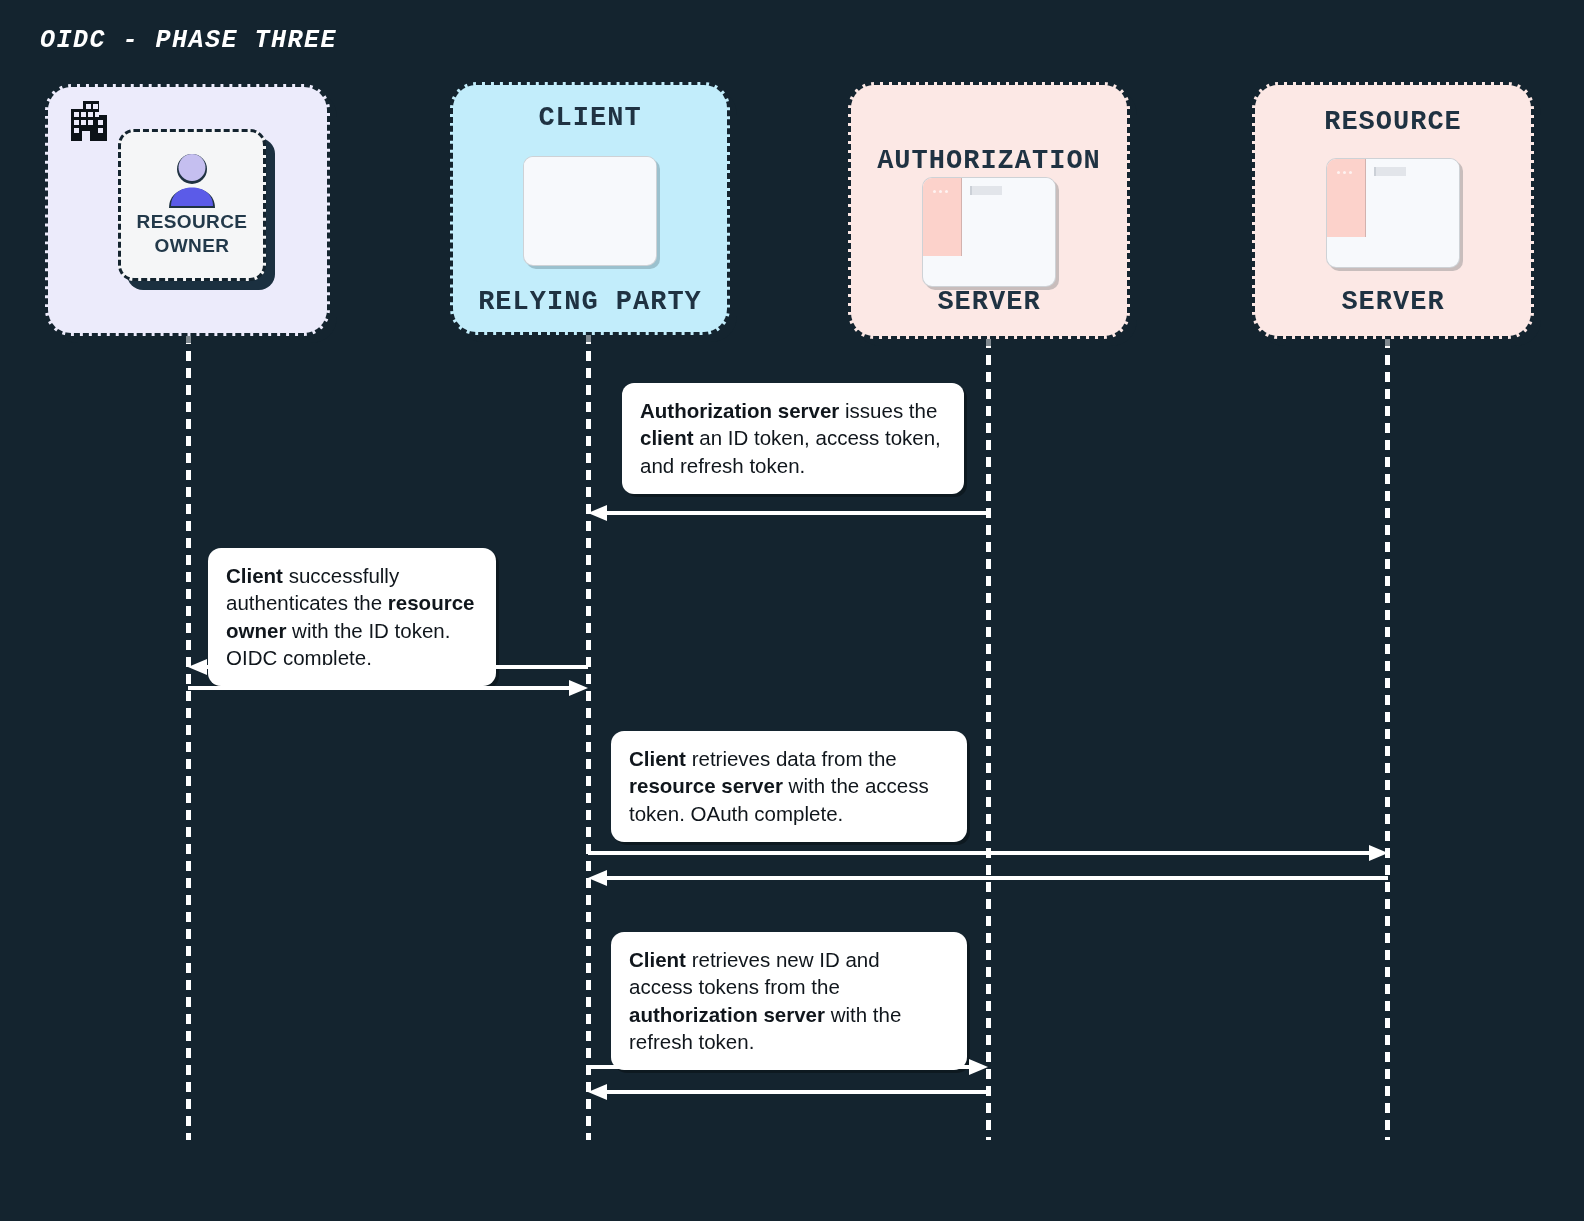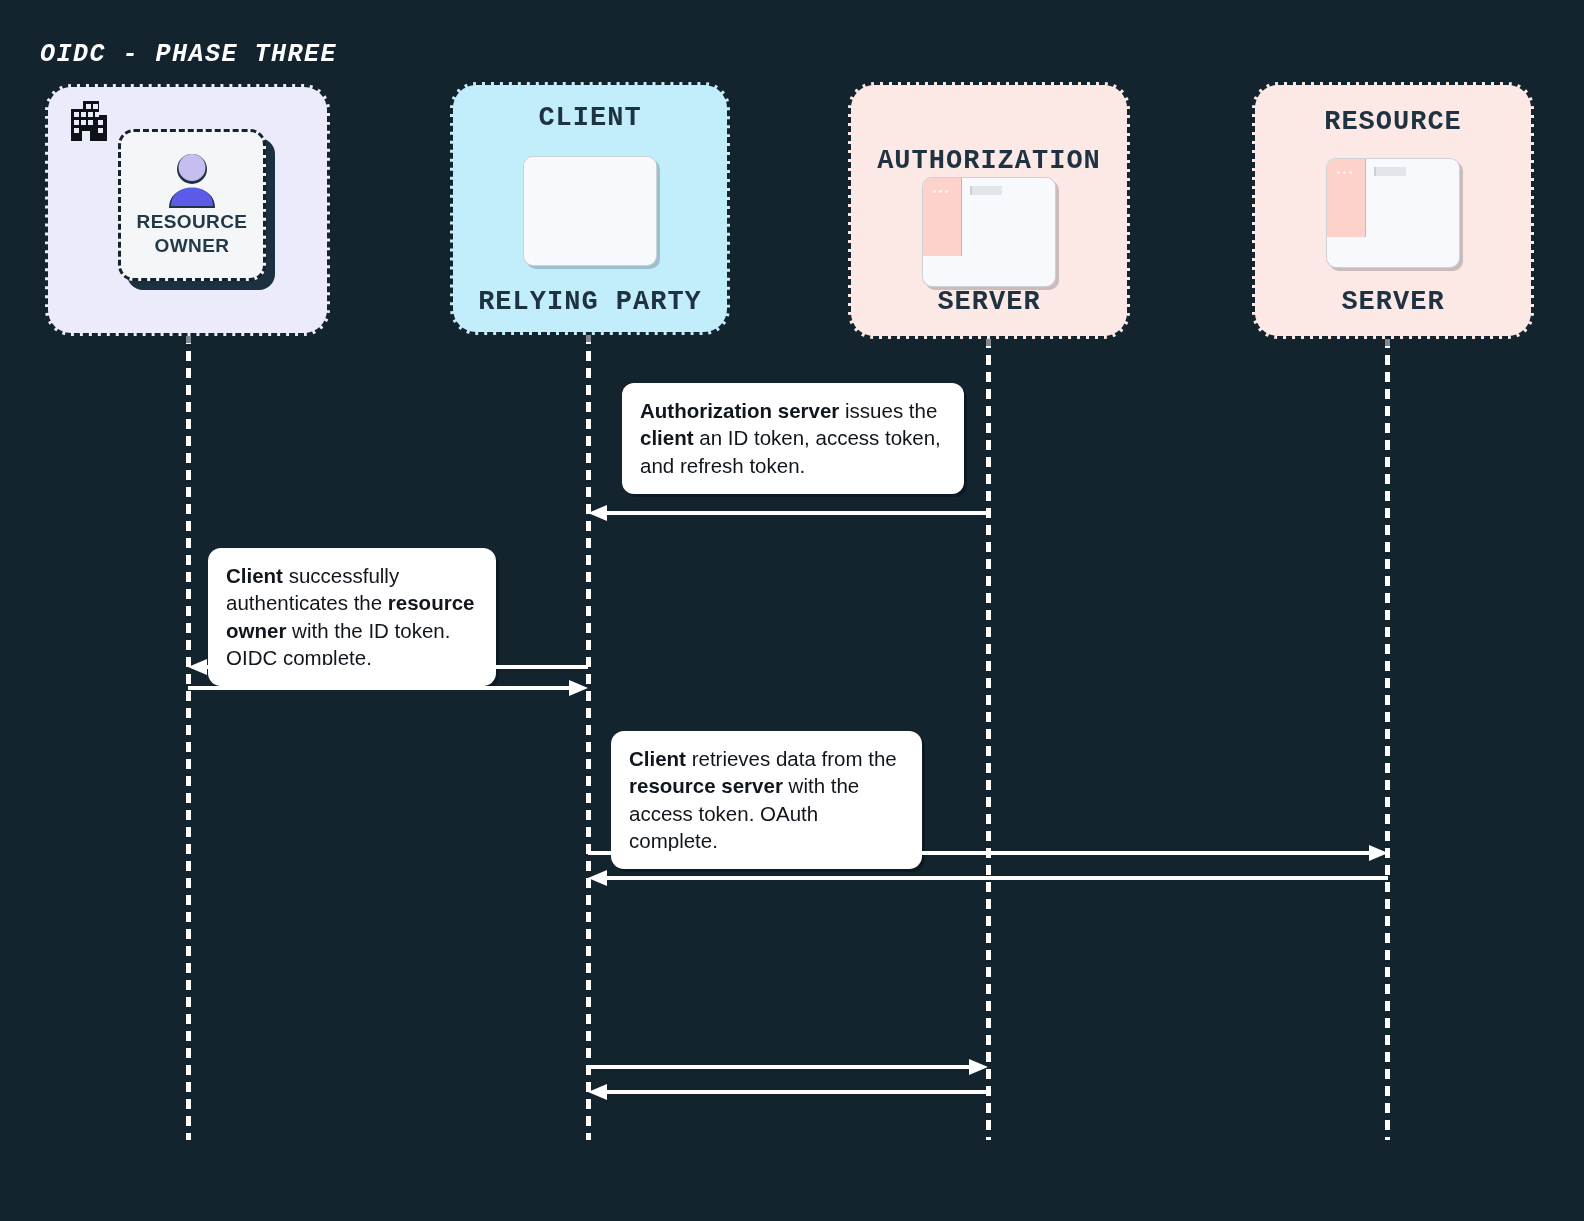--- a/index.html
+++ b/index.html
@@ -16,21 +16,21 @@
   }
   #canvas {
     position: absolute;
     inset: 0;
   }
 
   
   .title {
     position: absolute;
     left: 40px;
-    top: 40px;
+    top: 26px;
     font-family: "Liberation Mono", monospace;
     font-style: italic;
     font-weight: bold;
     font-size: 25px;
     letter-spacing: 1.5px;
     color: #FFFFFF;
     white-space: pre;
   }
 
   
@@ -304,22 +304,23 @@
           </span>
       </span>
     </span>
     <span class="actor-label">SERVER</span>
   </div>
 
   <div class="callout" style="left:622px; top:383px; width:342px;border-radius:12px;"><b>Authorization server</b><span> issues the </span><b>client</b><span> an ID token, access token, and refresh token.</span></div>
 
   <div class="callout" style="left:208px; top:548px; width:288px;"><b>Client</b><span> successfully authenticates the </span><b>resource owner</b><span> with the ID token. OIDC complete.</span></div>
 
-  <div class="callout" style="left:611px; top:731px; width:311px;"><b>Client</b><span> retrieves data from the </span><b>resource server</b><span> with the access token. OAuth complete.</span></div>
-
+  <div class="callout" style="left:611px; top:731px; width:356px;"><b>Client</b><span> retrieves data from the </span><b>resource server</b><span> with the access token. OAuth complete.</span></div>
+
+  <div class="callout" style="left:611px; top:932px; width:356px;"><b>Client</b><span> retrieves new ID and access tokens from the </span><b>authorization server</b><span> with the refresh token.</span></div>
 
   <div class="msg left" style="left:588px; top:505px; width:400px;">
     <span class="head"></span>
       <span class="shaft" style="left:14px; right:0;"></span>
   </div>
 
   <div class="msg left" style="left:188px; top:659px; width:400px;">
     <span class="head"></span>
       <span class="shaft" style="left:14px; right:0;"></span>
   </div>

